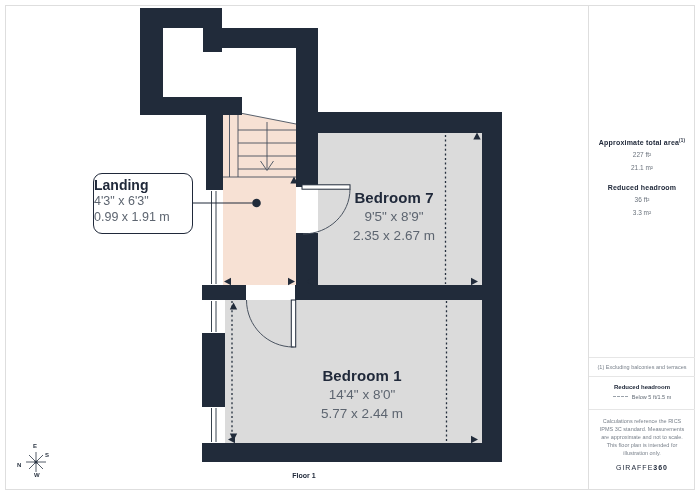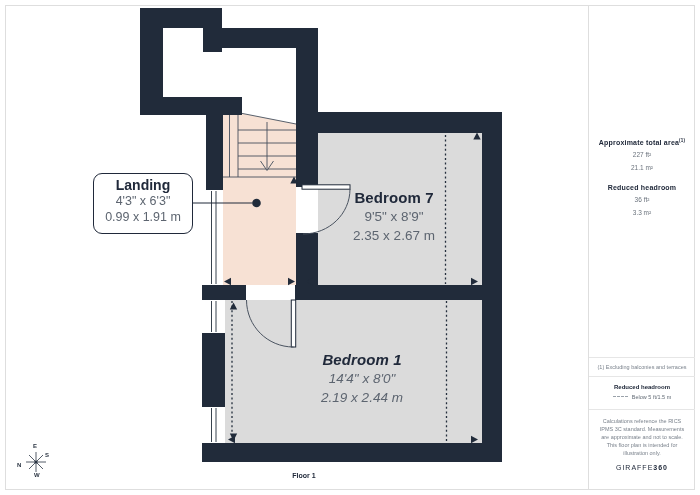--- a/index.html
+++ b/index.html
@@ -24,24 +24,24 @@
   .g-headroom line{stroke:#242E3C;stroke-width:1.3;stroke-dasharray:2 2.6;}
   .g-arrows polygon{fill:var(--wall);}
   .leader-line{stroke:var(--wall);stroke-width:1.2;}
   .leader-dot{fill:var(--wall);}
 
   
   .room-label{position:absolute;text-align:center;pointer-events:none;}
   .room-label .rname{font-size:15px;font-weight:700;color:var(--ink);letter-spacing:.1px;}
   .room-label .rdim{font-size:13.5px;color:var(--dim);line-height:17px;margin-top:2px;}
   .label-b2{left:332px;top:189px;width:124px;}
-  .label-b1{left:300px;top:351px;width:124px;font-style:italic;}
+  .label-b1{left:300px;top:367px;width:124px;}
 
   .callout{position:absolute;left:93px;top:173px;width:98px;height:56px;background:#fff;
-        border:1.6px solid var(--ink);border-radius:9px;text-align:center;padding-top:3px;}
+        border:1.6px solid var(--ink);border-radius:9px;text-align:left;padding-top:3px;}
   .callout .cname{font-size:14px;font-weight:700;color:var(--ink);}
   .callout .cdim{font-size:12.5px;color:var(--dim);line-height:16px;}
 
   .floor-label{position:absolute;left:254px;top:472px;width:100px;text-align:center;
         font-size:7px;font-weight:700;color:var(--ink);}
 
   
   .sidebar{position:absolute;left:588px;top:5px;bottom:5px;width:106px;
         border-left:1px solid var(--border);text-align:center;color:var(--ink);}
   .stats{padding-top:133px;}
@@ -158,21 +158,21 @@
   </svg>
 
   <div class="room-label label-b2">
     <div class="rname">Bedroom 7</div>
     <div class="rdim">9'5" x 8'9"</div>
     <div class="rdim">2.35 x 2.67 m</div>
   </div>
   <div class="room-label label-b1">
     <div class="rname">Bedroom 1</div>
     <div class="rdim">14'4" x 8'0"</div>
-    <div class="rdim">2.19 x 2.44 m</div>
+    <div class="rdim">5.77 x 2.44 m</div>
   </div>
   <div class="callout">
     <div class="cname">Landing</div>
     <div class="cdim">4'3" x 6'3"</div>
     <div class="cdim">0.99 x 1.91 m</div>
   </div>
 
   <div class="floor-label">Floor 1</div>
 
   <div class="compass">

